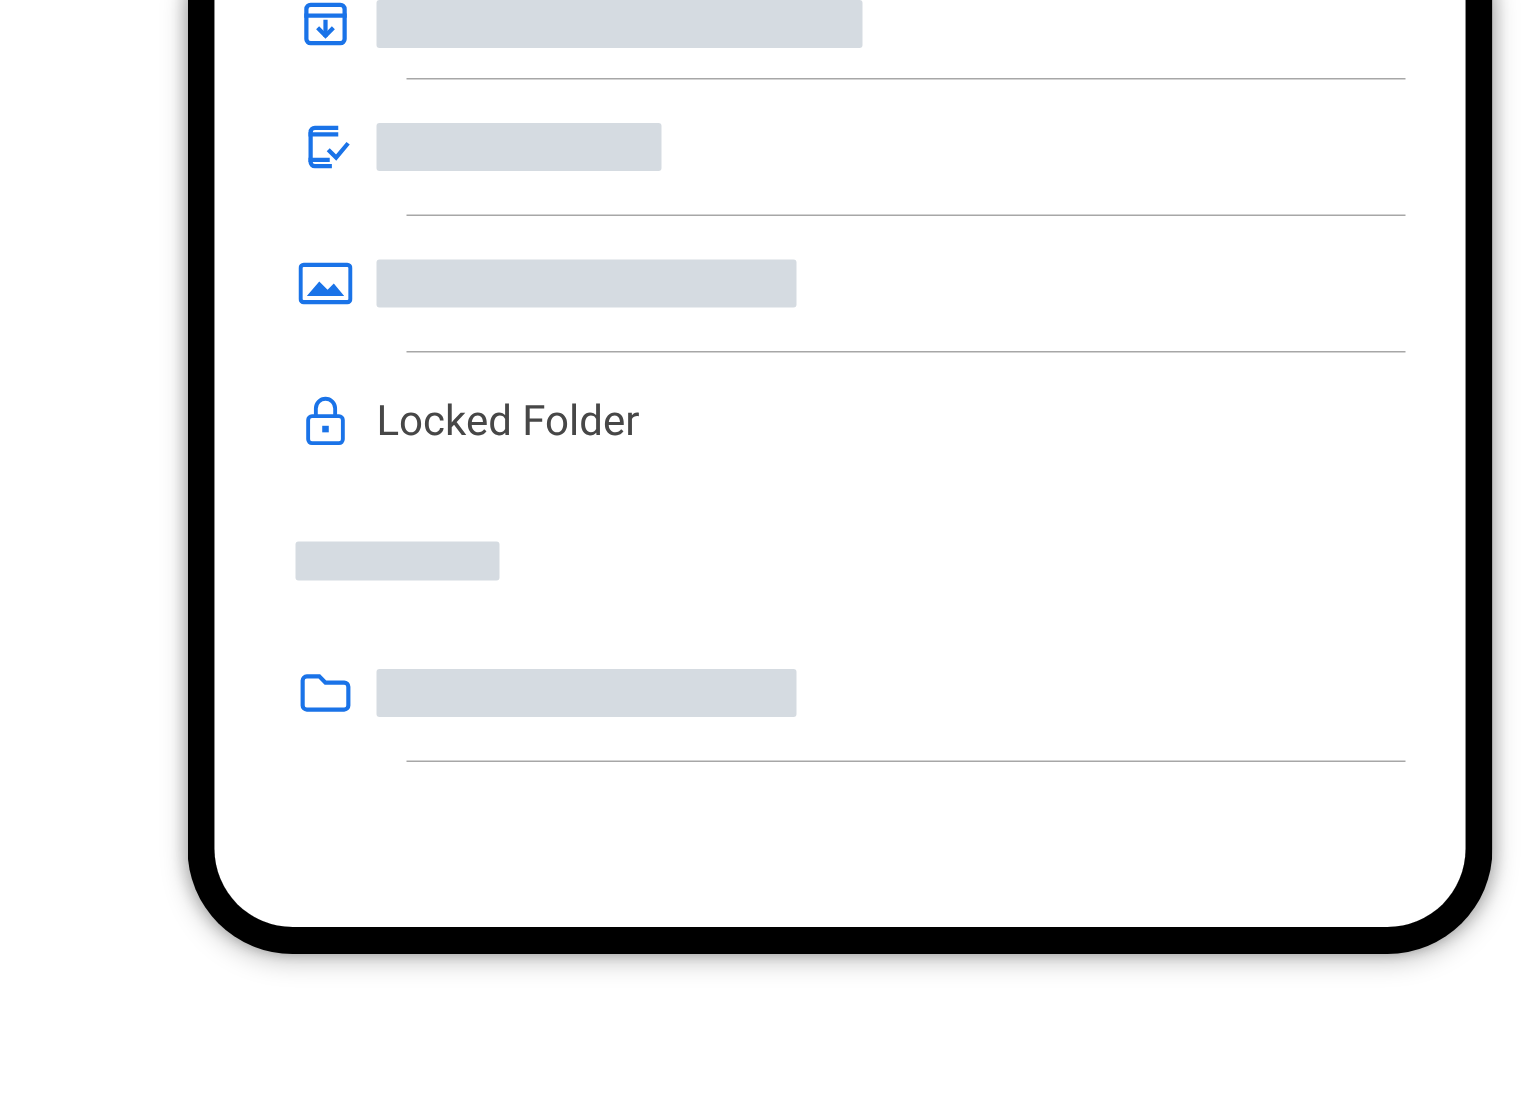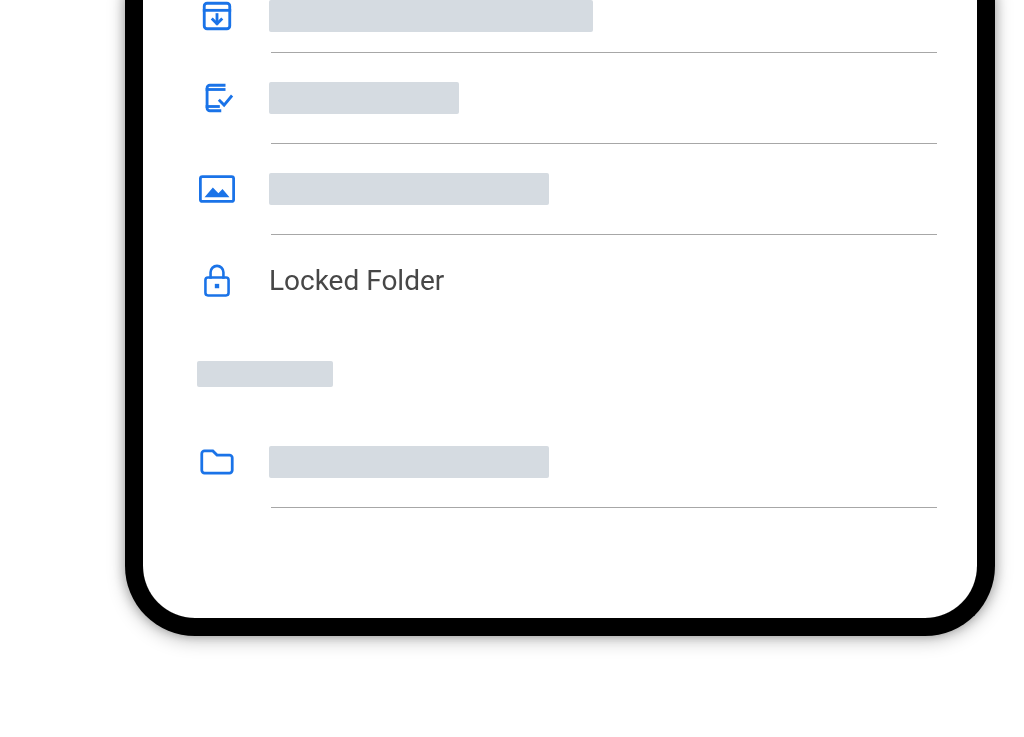--- a/index.html
+++ b/index.html
@@ -43,21 +43,21 @@
     }
 
     .list { }
 
     .row {
       display: flex;
       align-items: center;
       height: 90px;
       padding-left: 54px;
       padding-right: 40px;
-      gap: 32px;
+      gap: 14px;
     }
     .row.first { height: 62px; align-items: flex-start; padding-top: 4px;}
     .row .iconwrap {
       width: 40px;
       height: 40px;
       display: flex;
       align-items: center;
       justify-content: center;
       flex-shrink: 0;
       color: #1a73e8;

